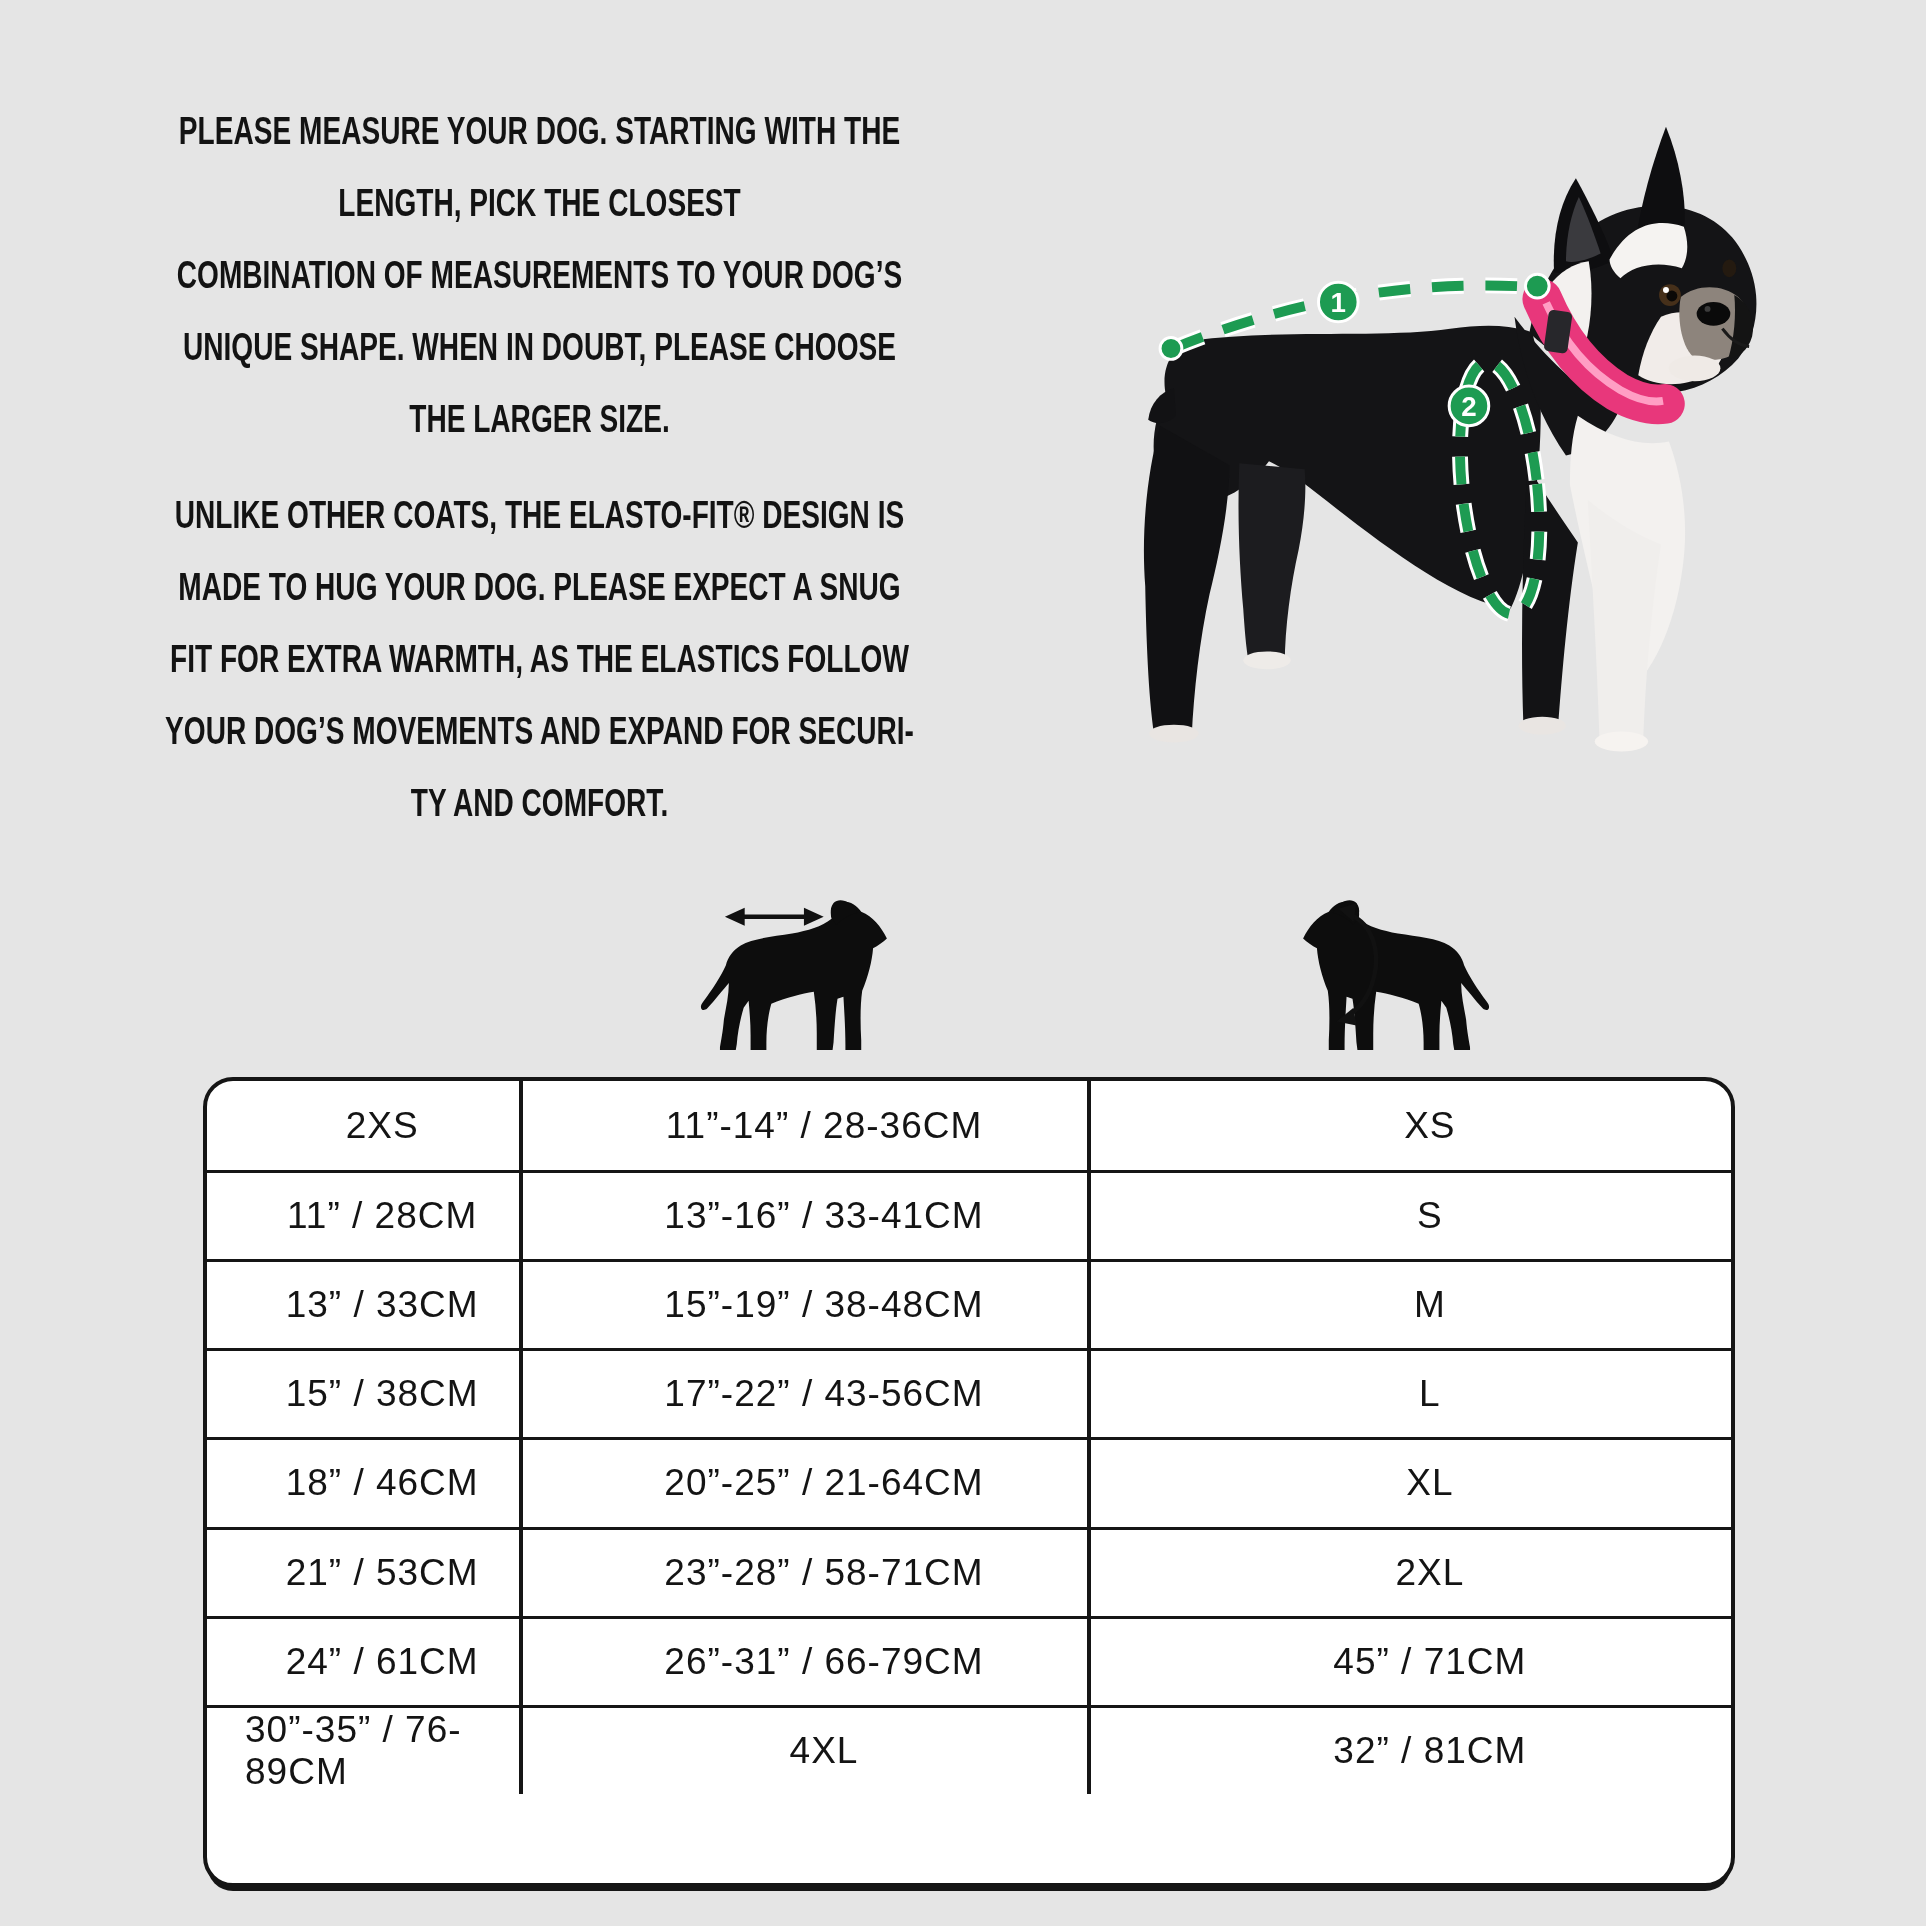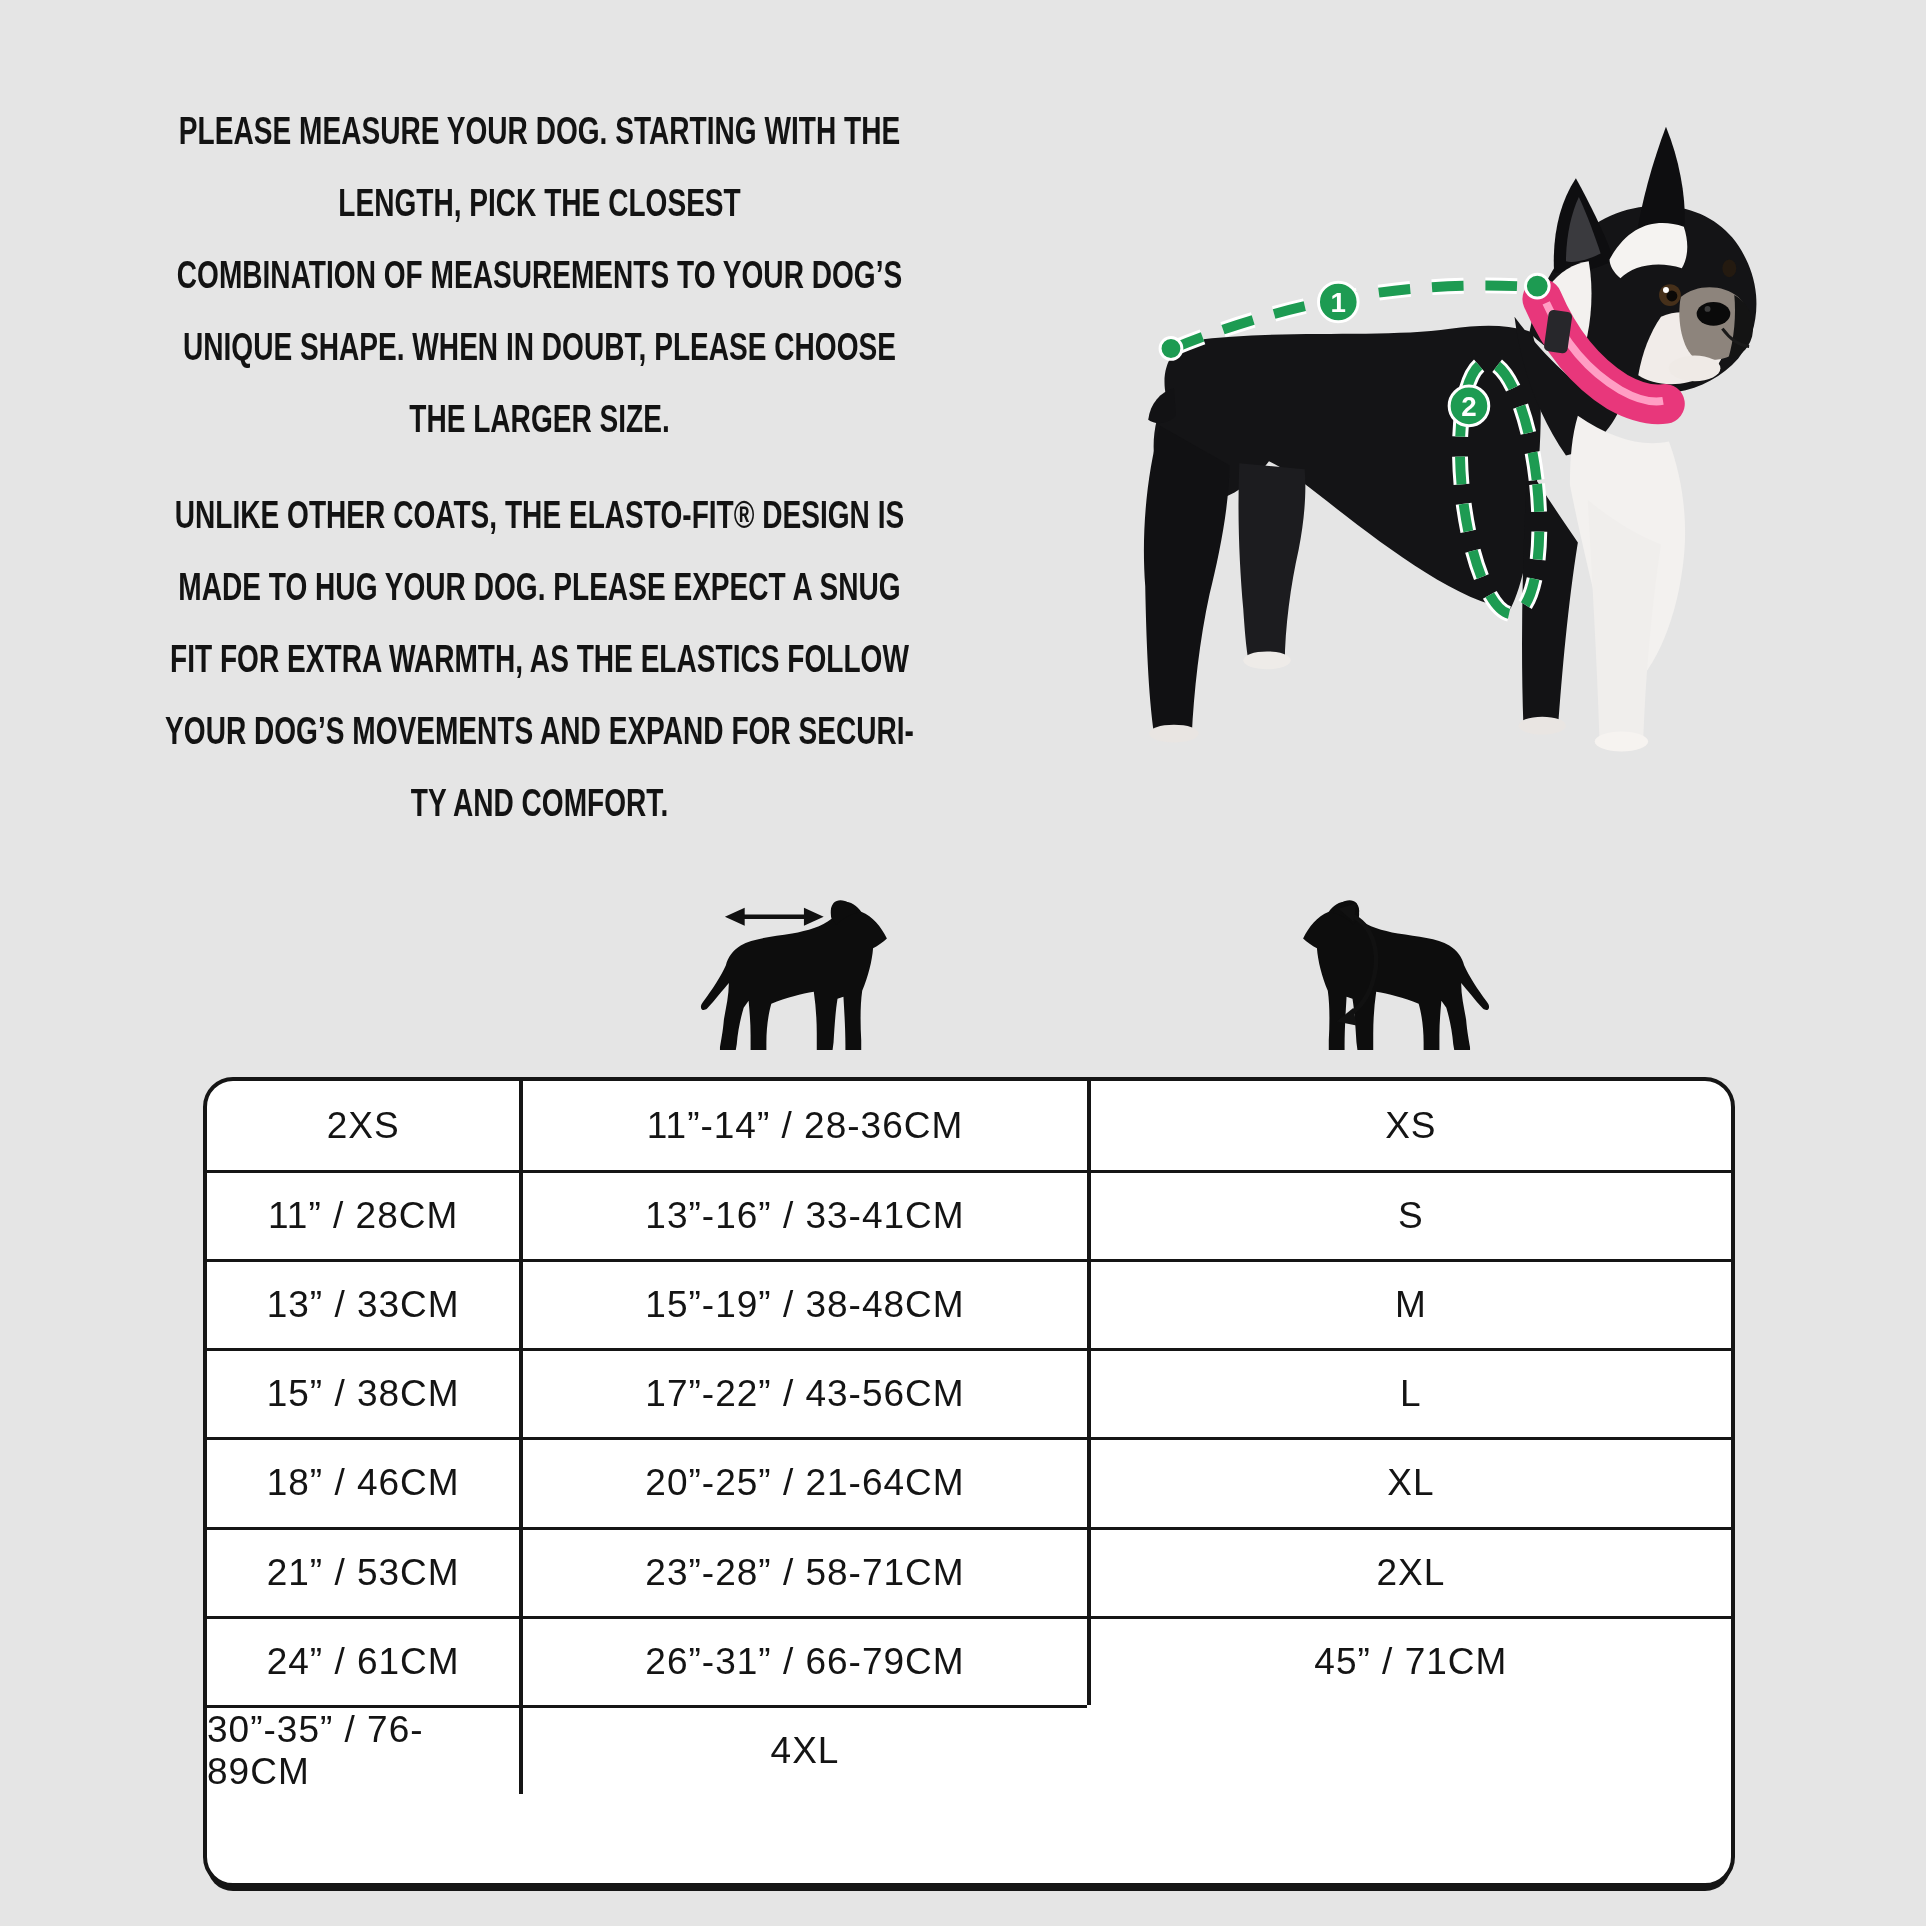--- a/index.html
+++ b/index.html
@@ -51,20 +51,21 @@
     grid-template-rows:repeat(9,1fr);
   }
   .cell{
     display:flex;align-items:center;justify-content:center;
     font-size:37px;
     letter-spacing:1px;
     color:#141414;
     border-left:4px solid #151515;
     border-top:3px solid #151515;
     box-sizing:border-box;
+    padding-left:38px;
   }
   .cell:nth-child(3n+1){border-left:none;}
   .cell:nth-child(-n+3){border-top:none;}
 </style>
 </head>
 <body>
 
 <div class="page">
 
   <div class="para" id="intro-para">PLEASE MEASURE YOUR DOG. STARTING WITH THE
@@ -226,16 +227,17 @@
     <div class="cell">23”-28” / 58-71CM</div>
 
     <div class="cell">2XL</div>
     <div class="cell">24” / 61CM</div>
     <div class="cell">26”-31” / 66-79CM</div>
 
     <div class="cell">45” / 71CM</div>
     <div class="cell">30”-35” / 76-89CM</div>
 
     <div class="cell">4XL</div>
+    <div class="cell">32” / 81CM</div>
   </div>
 
 </div>
 
 
 </body></html>

